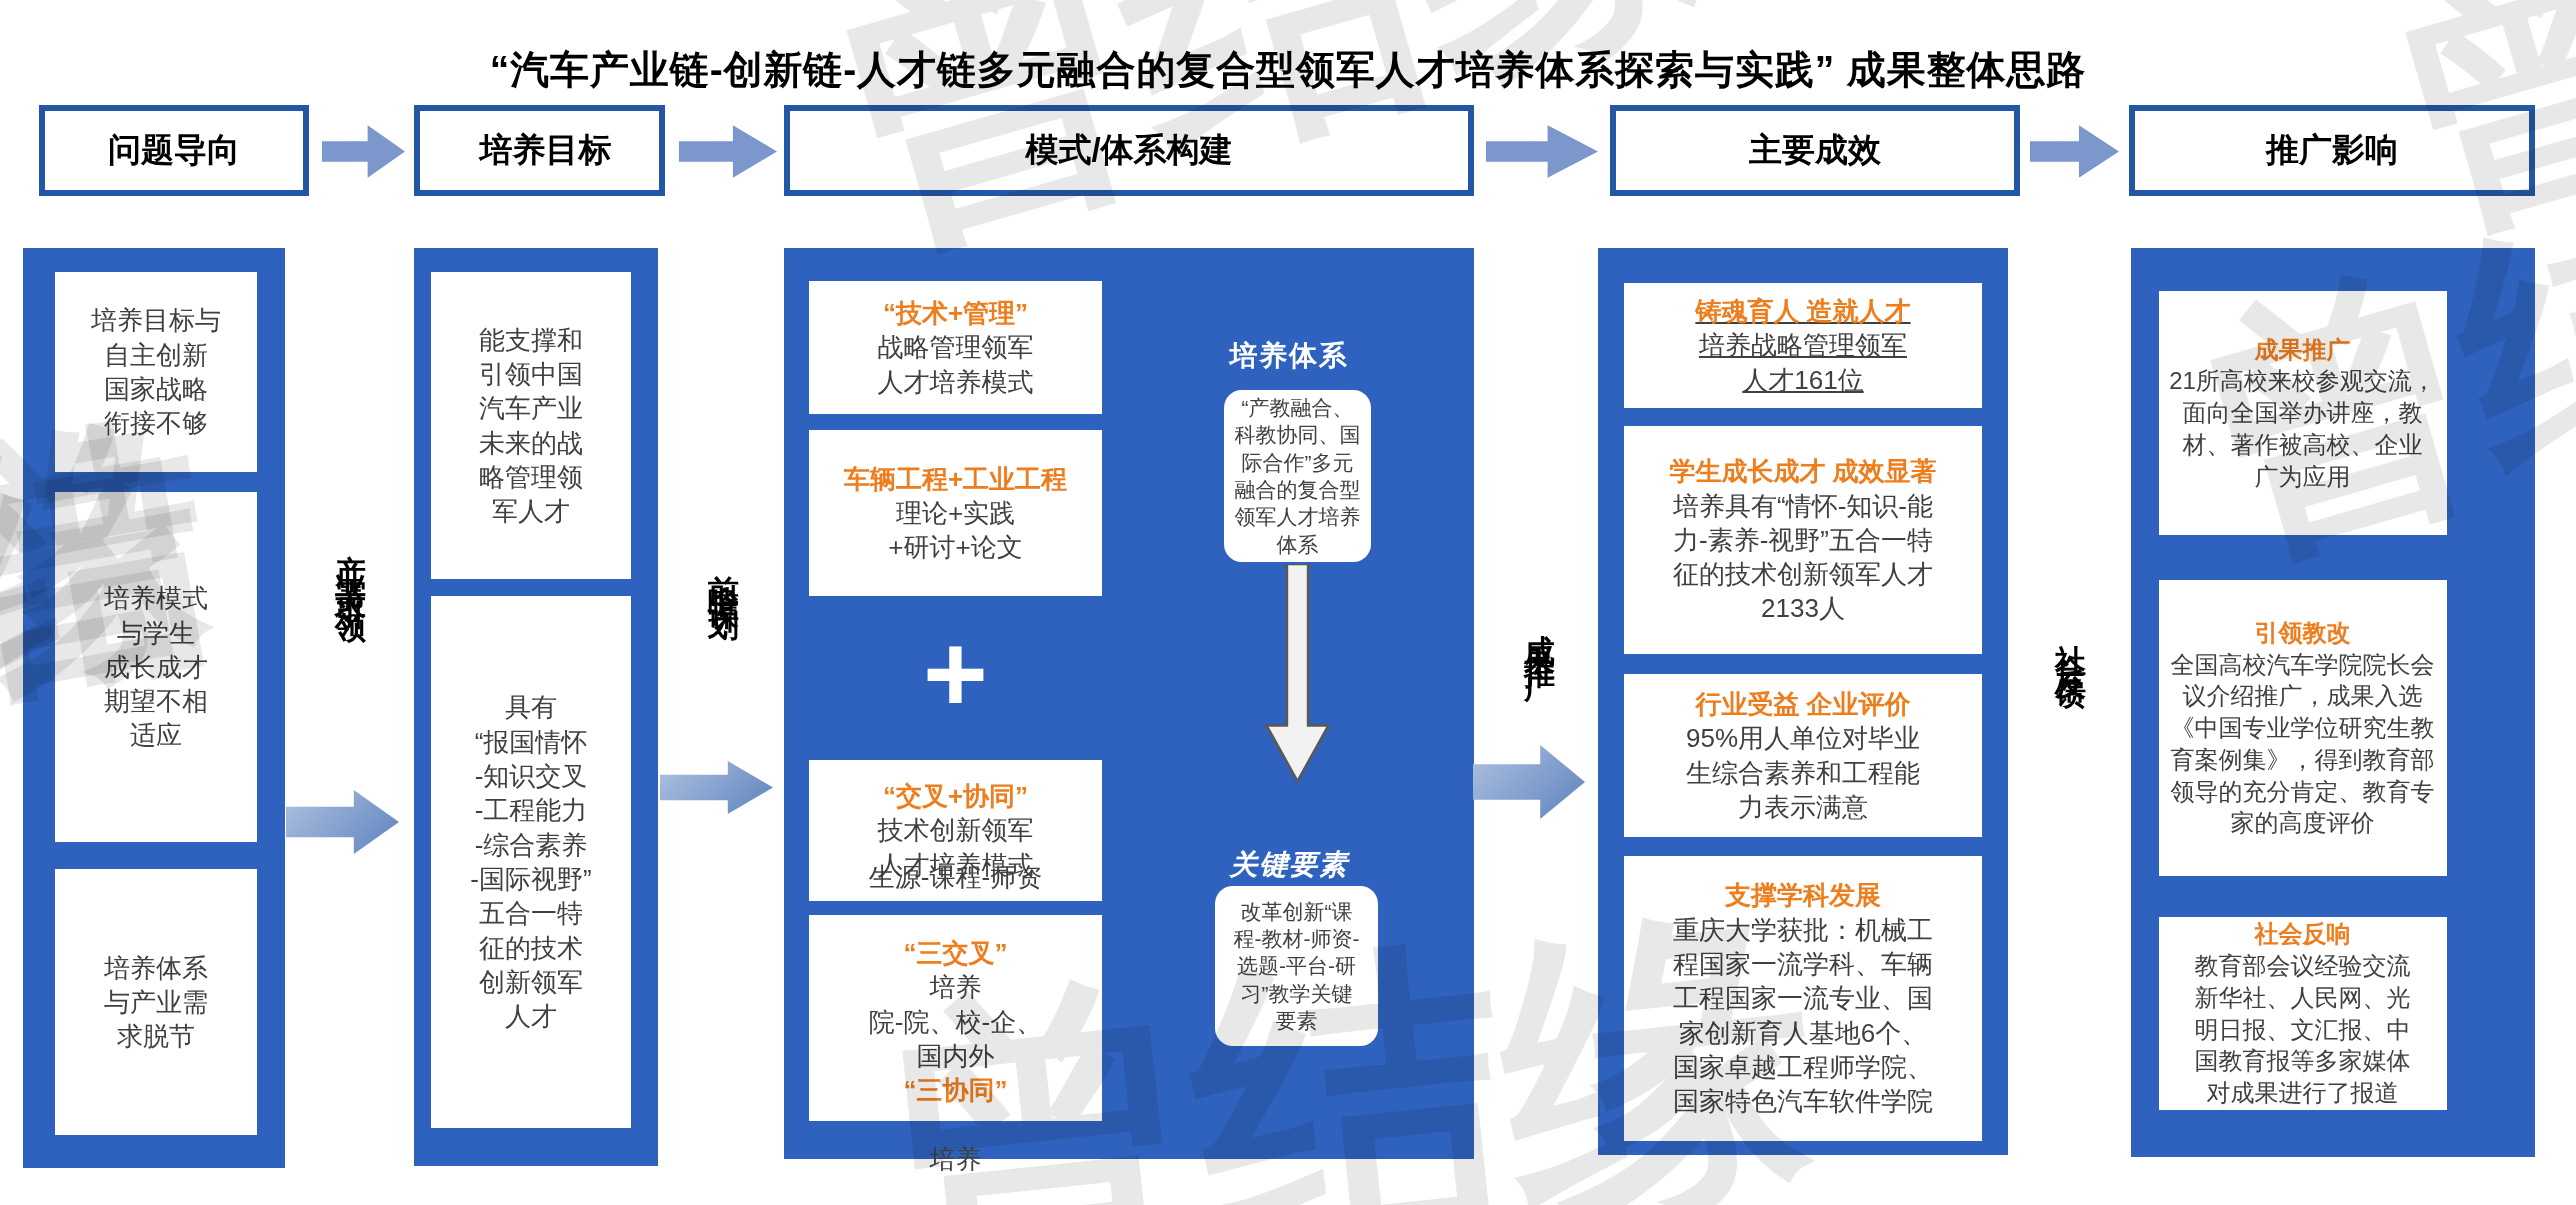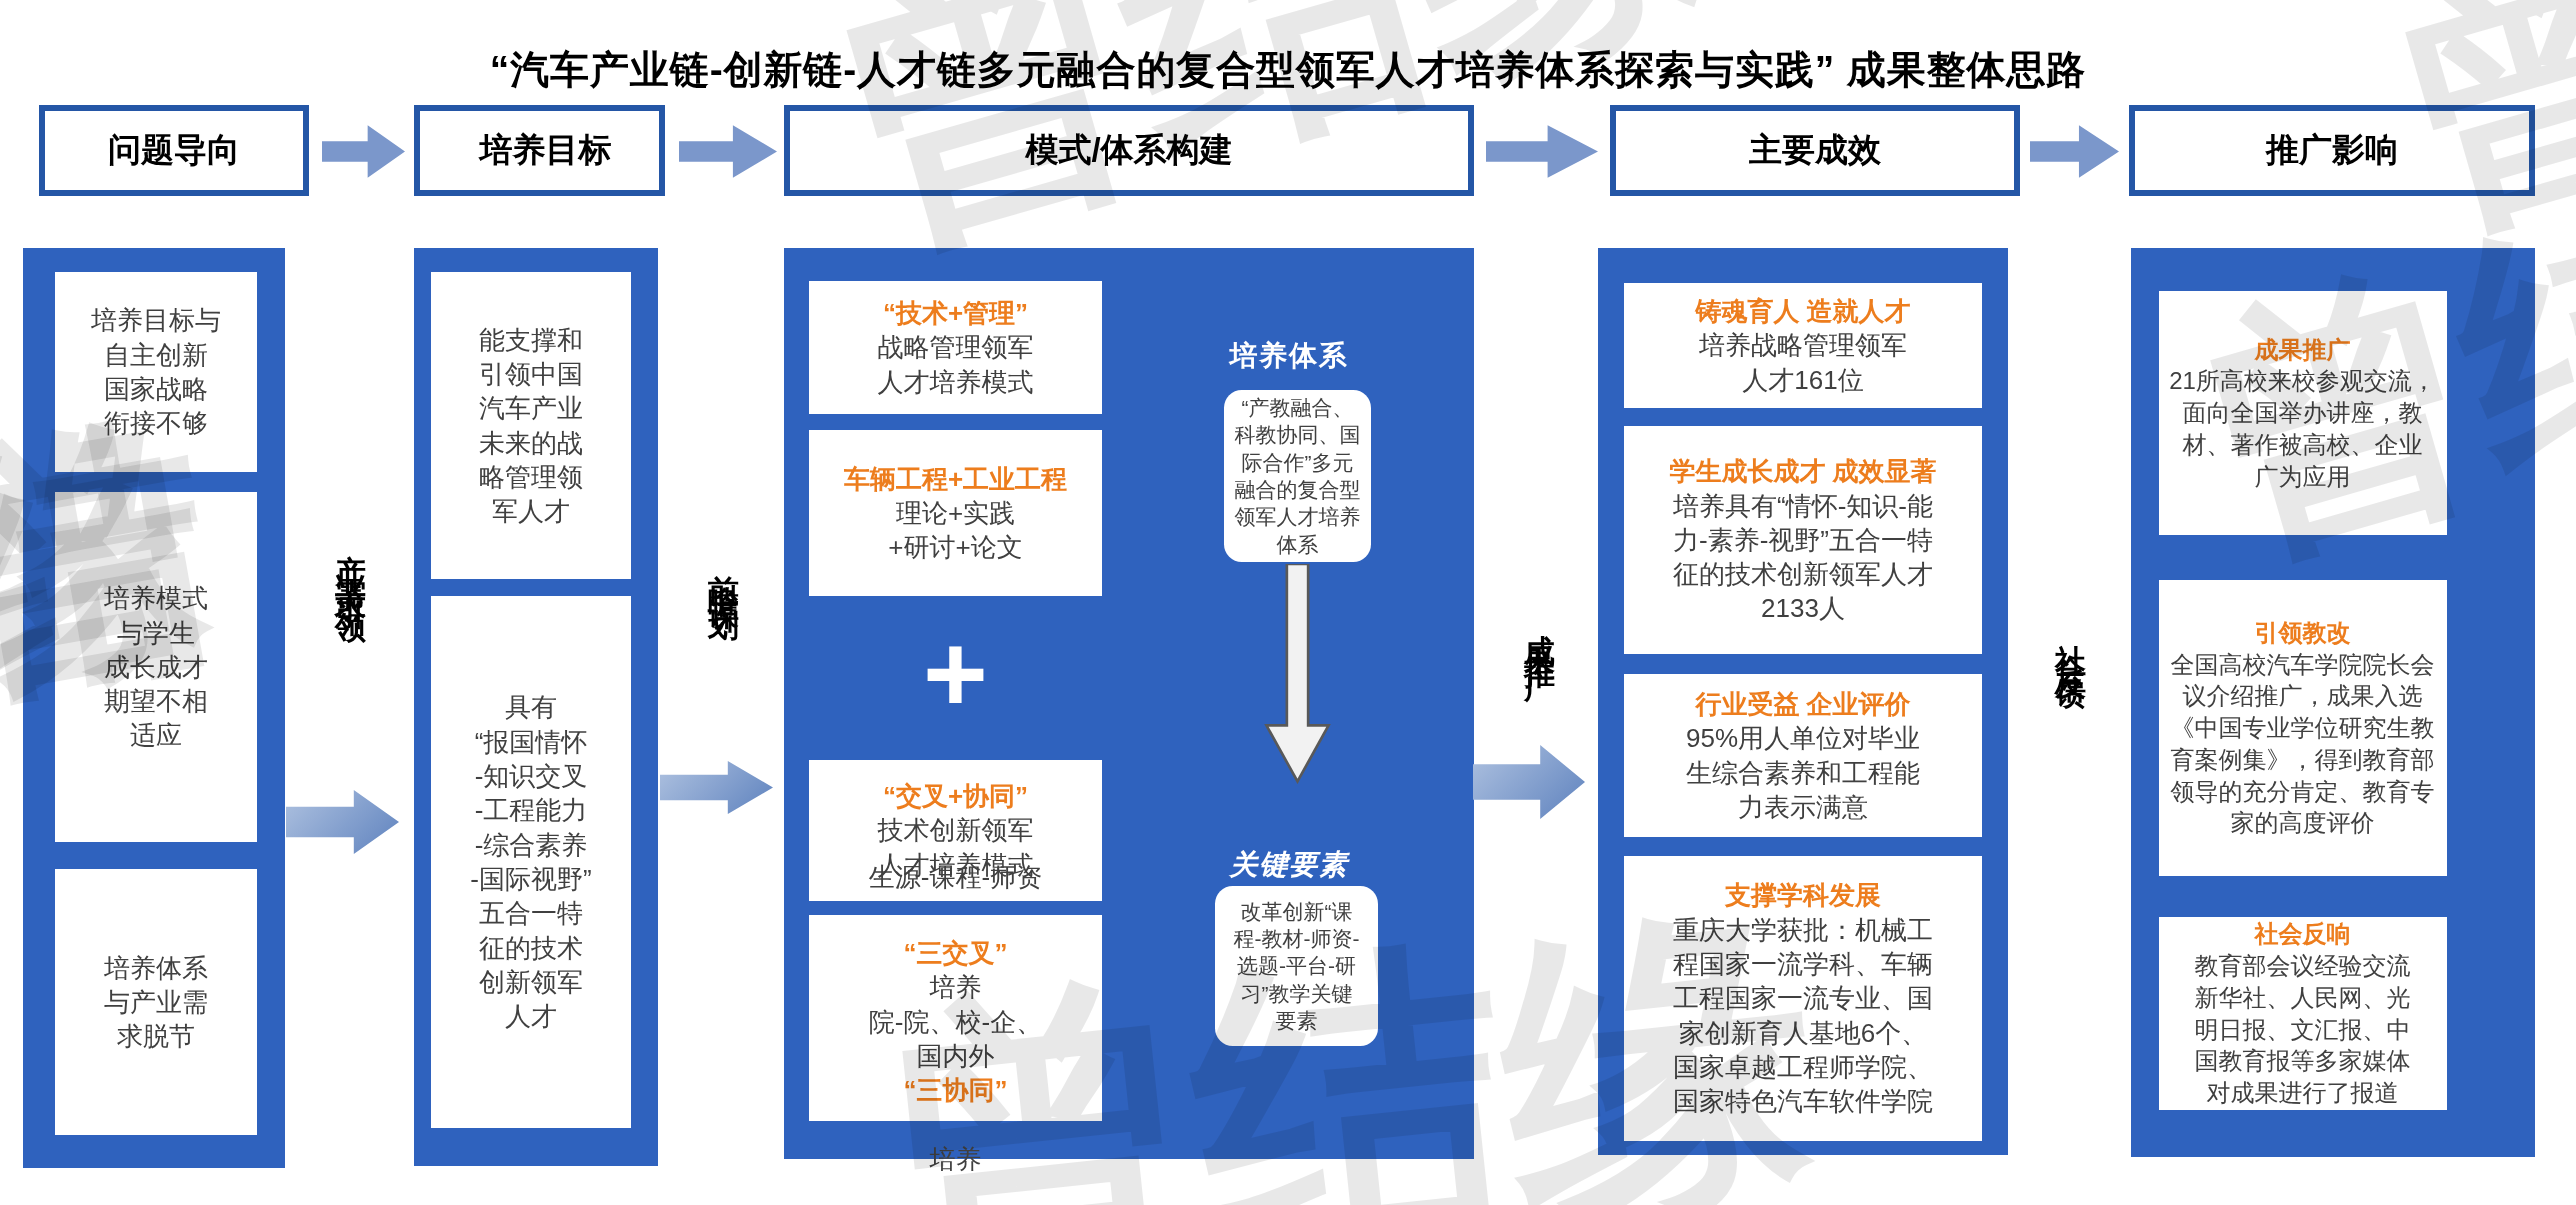--- a/index.html
+++ b/index.html
@@ -84,21 +84,21 @@
   .rbox{
     position:absolute;background:#fff;border-radius:17.7px;
     display:flex;align-items:center;justify-content:center;text-align:center;
     color:var(--body-gray);box-sizing:border-box;line-height:1.3;
   }
   #sysbox{left:440px;top:142px;width:147px;height:172px;font-size:21px;}
   #keybox{left:431px;top:638px;width:163px;height:160px;font-size:21px;}
   #downarrow{position:absolute;left:477px;top:316px;width:73px;height:220px;}
   
   .ohead{color:var(--orange);font-weight:bold;}
-  #a0{left:26px;top:35px;width:358px;height:125px;font-size:26px;}
+  #a0{left:26px;top:35px;width:358px;height:125px;font-size:26px;text-decoration:underline;}
   #a1{left:26px;top:178px;width:358px;height:228px;font-size:26px;}
   #a2{left:26px;top:426px;width:358px;height:163px;font-size:26px;}
   #a3{left:26px;top:608px;width:358px;height:285px;font-size:26px;}
   
   #i0{left:27.5px;top:43px;width:288px;height:244px;font-size:24px;}
   #i1{left:27.5px;top:332px;width:288px;height:296px;font-size:24px;}
   #i2{left:27.5px;top:669px;width:288px;height:193px;font-size:24px;}
   
   .vlabel{
     position:absolute;writing-mode:vertical-rl;text-orientation:upright;

